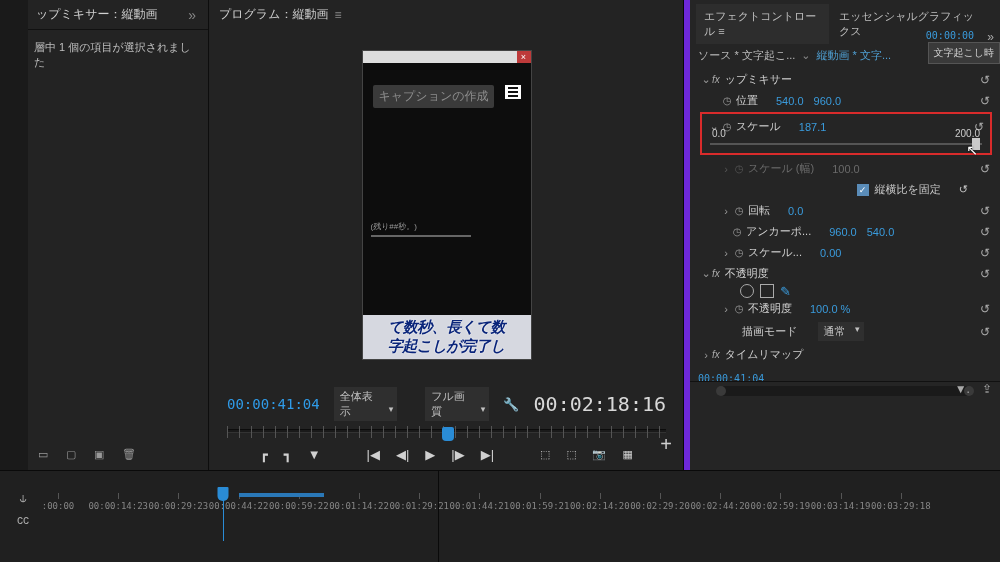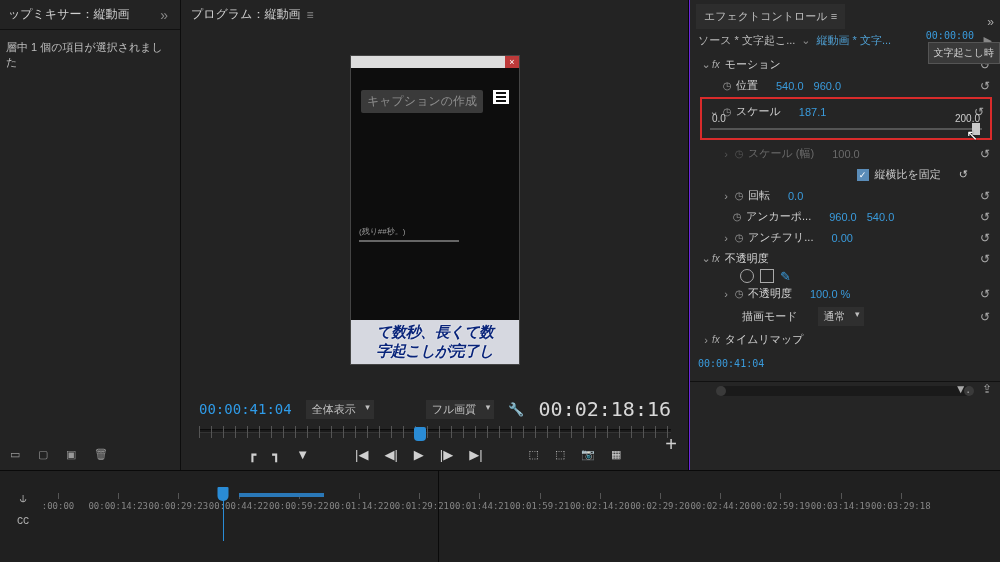--- a/index.html
+++ b/index.html
@@ -1,26 +1,26 @@
 <!DOCTYPE html>
 <html><head>
 <meta charset="utf-8">
 <style>
 * { margin: 0; padding: 0; box-sizing: border-box; font-family: "Hiragino Kaku Gothic ProN", "Meiryo", sans-serif; }
 body { background: #1a1a1a; color: #c8c8c8; font-size: 11px; width: 1000px; height: 562px; overflow: hidden; position: relative; }
 .app { display: flex; flex-direction: column; height: 100%; }
-.top-row { display: flex; height: 470px; }
+.top-row { display: flex; height: 470px; padding-left: 28px; }
 .left-col { width: 180px; background: #232323; position: relative; }
 .left-header { display: flex; align-items: center; padding: 6px 8px; font-size: 12px; color: #d0d0d0; }
 .left-header span.t { flex: 1; }
 .chev { font-size: 14px; color: #888; padding: 0 4px; cursor: pointer; }
 .left-msg { padding: 10px 6px; color: #bfbfbf; font-size: 11px; border-top: 1px solid #111; }
 .left-tools { position: absolute; left: 0; bottom: 8px; display: flex; gap: 14px; padding-left: 10px; }
 .tool-ic { width: 14px; height: 14px; color: #999; }
-.center-col { flex: 1; background: #232323; display: flex; flex-direction: column; position: relative; border-left: 1px solid #0d0d0d; border-right: 1px solid #6d28d9; }
+.center-col { flex: 1; background: #232323; display: flex; flex-direction: column; position: relative; border-left: 1px solid #0d0d0d; border-right: 6px solid #6d28d9; }
 .center-header { display: flex; align-items: center; padding: 6px 10px; font-size: 12px; color: #d0d0d0; }
 .preview-area { flex: 1; display: flex; align-items: center; justify-content: center; position: relative; }
 .phone-frame { width: 170px; height: 310px; background: #0d0d0d; position: relative; border: 1px solid #444; }
 .phone-titlebar { position: absolute; top: 0; left: 0; right: 0; height: 12px; background: #ddd; }
 .close-red { position: absolute; top: 0; right: 0; width: 14px; height: 12px; background: #bd3a3a; color: #fff; font-size: 9px; text-align: center; line-height: 12px; }
 .pill { position: absolute; top: 34px; left: 10px; background: #3a3a3a; color: #8d8d8d; font-size: 12px; padding: 3px 6px; border-radius: 2px; }
 .menubox { position: absolute; top: 34px; right: 10px; width: 16px; height: 14px; background: #fff; display: flex; flex-direction: column; justify-content: center; gap: 2px; padding: 2px 3px; }
 .menubox div { height: 2px; background: #111; }
 .clipinfo { position: absolute; top: 170px; left: 8px; color: #999; font-size: 8px; }
 .clipbar { position: absolute; top: 184px; left: 8px; width: 100px; height: 2px; background: #666; }
@@ -168,37 +168,38 @@
         <span class="tbtn small">📷</span>
         <span class="tbtn small">▦</span>
       </div>
       <span class="plus-btn">+</span>
     </div>
   </div>
 
   <div class="right-col">
     <div class="right-tabs">
       <div class="rtab active"><span>エフェクトコントロール</span> ≡</div>
+      <div class="rtab">エッセンシャルグラフィックス</div>
       <span class="hamb">»</span>
     </div>
     <div class="right-sub">
       <span>ソース * 文字起こ...</span>
       <span style="color:#888">⌄</span>
       <span class="seq">縦動画 * 文字...</span>
       <span style="margin-left:auto;color:#888">▶</span>
     </div>
     <span class="tiny-tc">00:00:00</span>
     <div class="tooltip-badge">文字起こし時</div>
 
 
     <div class="props">
       <div class="prow">
         <span class="tw">⌄</span>
         <span class="fx">fx</span>
-        <span class="lbl">モーション</span>
+        <span class="lbl">ップミキサー</span>
         <span class="reset">↺</span>
       </div>
       <div class="prow" style="padding-left:24px">
         <span class="sw">◷</span>
         <span class="lbl">位置</span>
         <span class="val">540.0</span>
         <span class="val" style="padding-left:10px">960.0</span>
         <span class="reset">↺</span>
       </div>
 
@@ -240,21 +241,21 @@
       <div class="prow" style="padding-left:34px">
         <span class="sw">◷</span>
         <span class="lbl">アンカーポ...</span>
         <span class="val">960.0</span>
         <span class="val" style="padding-left:10px">540.0</span>
         <span class="reset">↺</span>
       </div>
       <div class="prow" style="padding-left:24px">
         <span class="tw">›</span>
             <span class="sw">◷</span>
-        <span class="lbl">アンチフリ...</span>
+        <span class="lbl">スケール...</span>
         <span class="val">0.00</span>
         <span class="reset">↺</span>
       </div>
 
       <div class="prow">
         <span class="tw">⌄</span>
             <span class="fx">fx</span>
         <span class="lbl">不透明度</span>
         <span class="reset">↺</span>
       </div>

